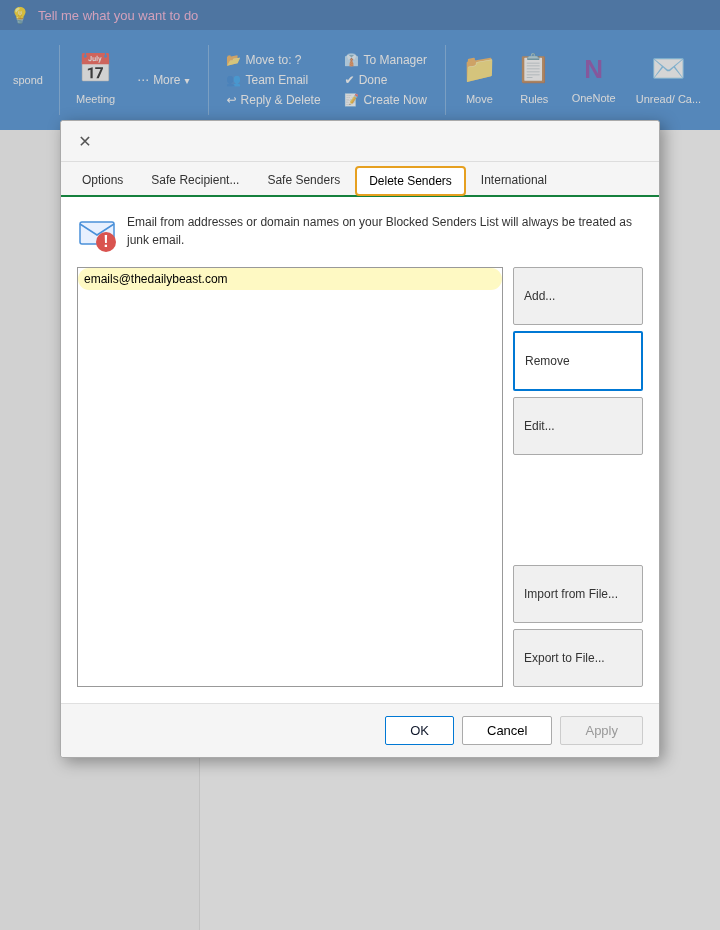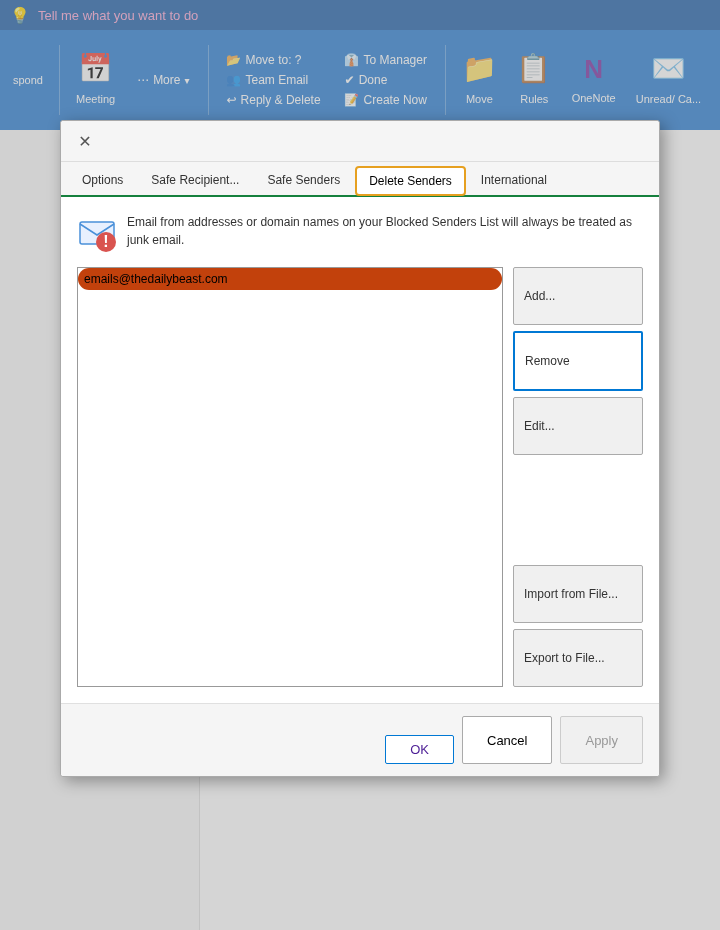--- a/index.html
+++ b/index.html
@@ -213,21 +213,21 @@
       overflow-y: auto;
     }
 
     .email-listbox-item {
       padding: 4px 6px;
       font-size: 12px;
       cursor: pointer;
     }
 
     .email-listbox-item.selected {
-      background: #c2410c;
+      background: #fef9c3;
       color: #000;
       border-radius: 11px;
     }
 
     .list-action-buttons {
       display: flex;
       flex-direction: column;
       gap: 6px;
       width: 130px;
     }
@@ -265,23 +265,22 @@
     .footer-btn {
       padding: 6px 24px;
       font-size: 13px;
       border-radius: 2px;
       cursor: pointer;
       border: 1px solid #aaa;
     }
 
     .footer-btn-ok {
       background: white;
-      color: #4c1d95;
+      color: #0f172a;
       border: 1.5px solid #0078d4;
-      margin-top: 19px;
     }
 
     .footer-btn-cancel {
       background: white;
       color: #000;
     }
 
     .footer-btn-apply {
       background: #f0f0f0;
       color: #999;

